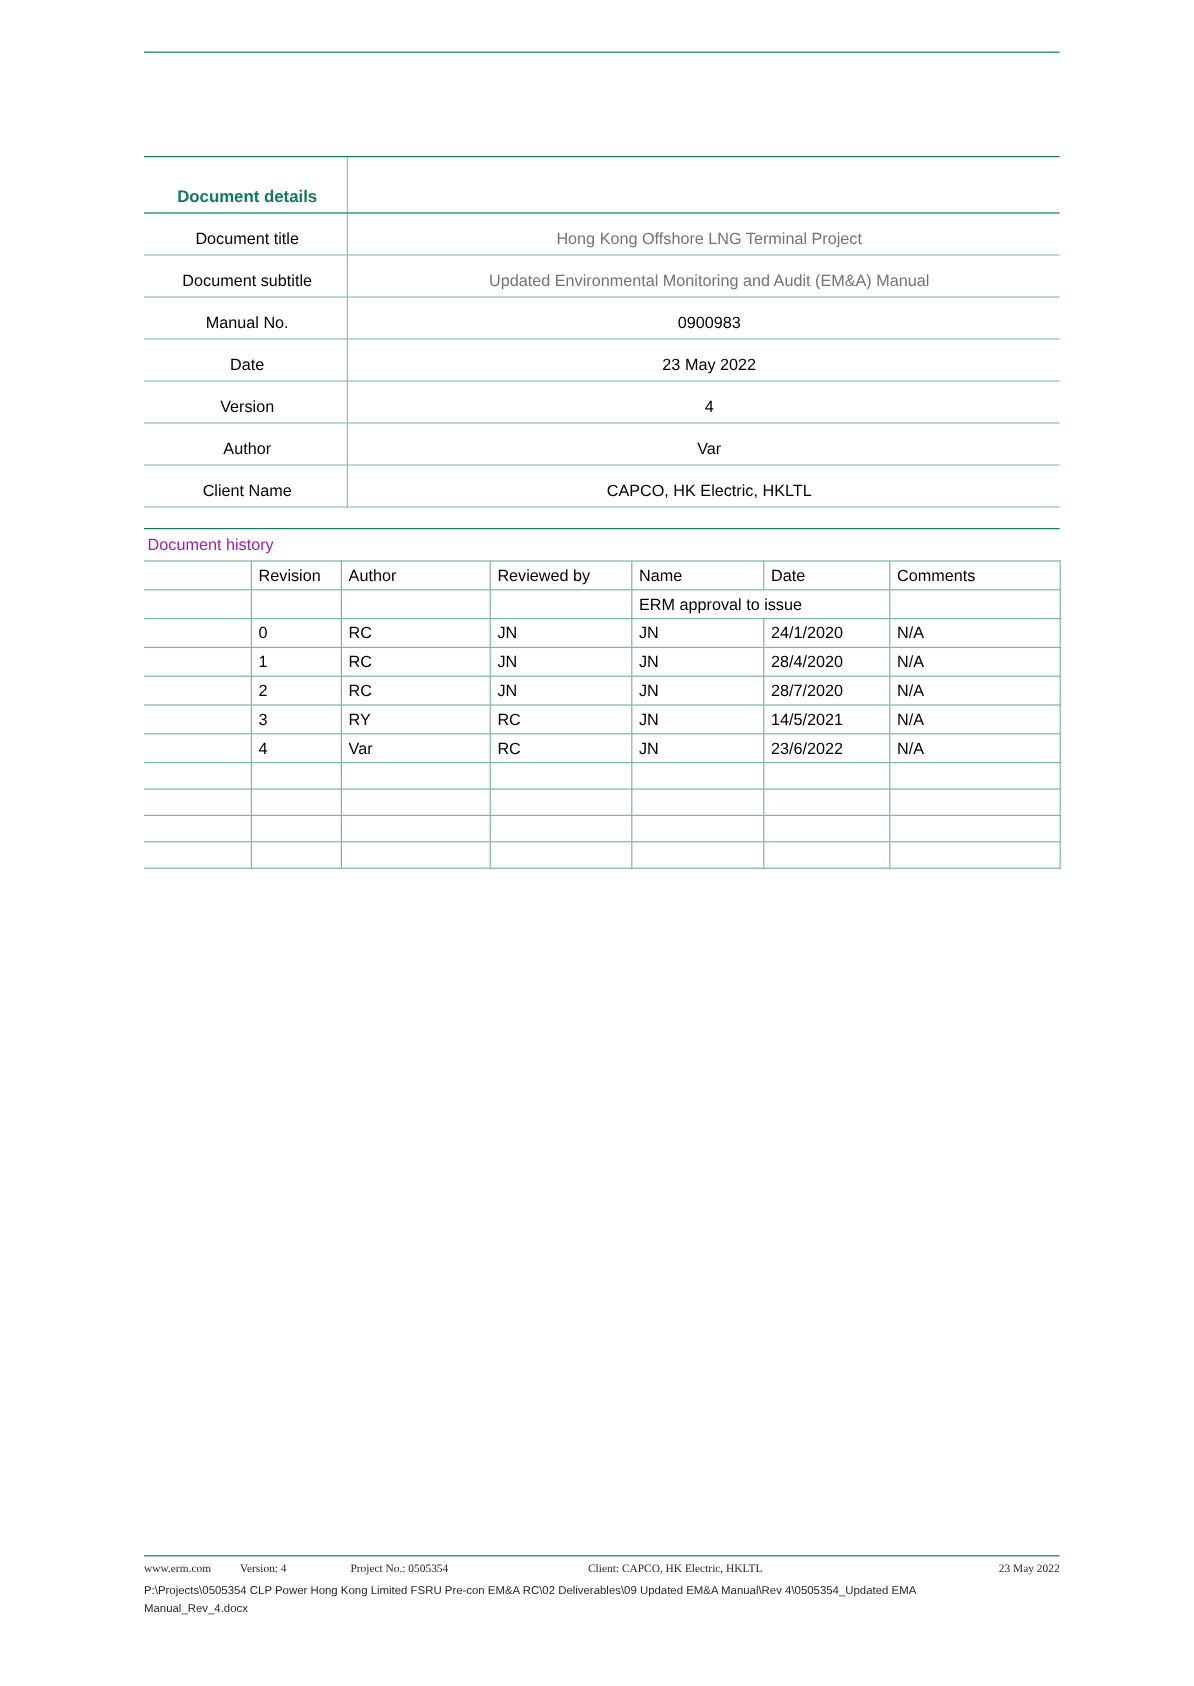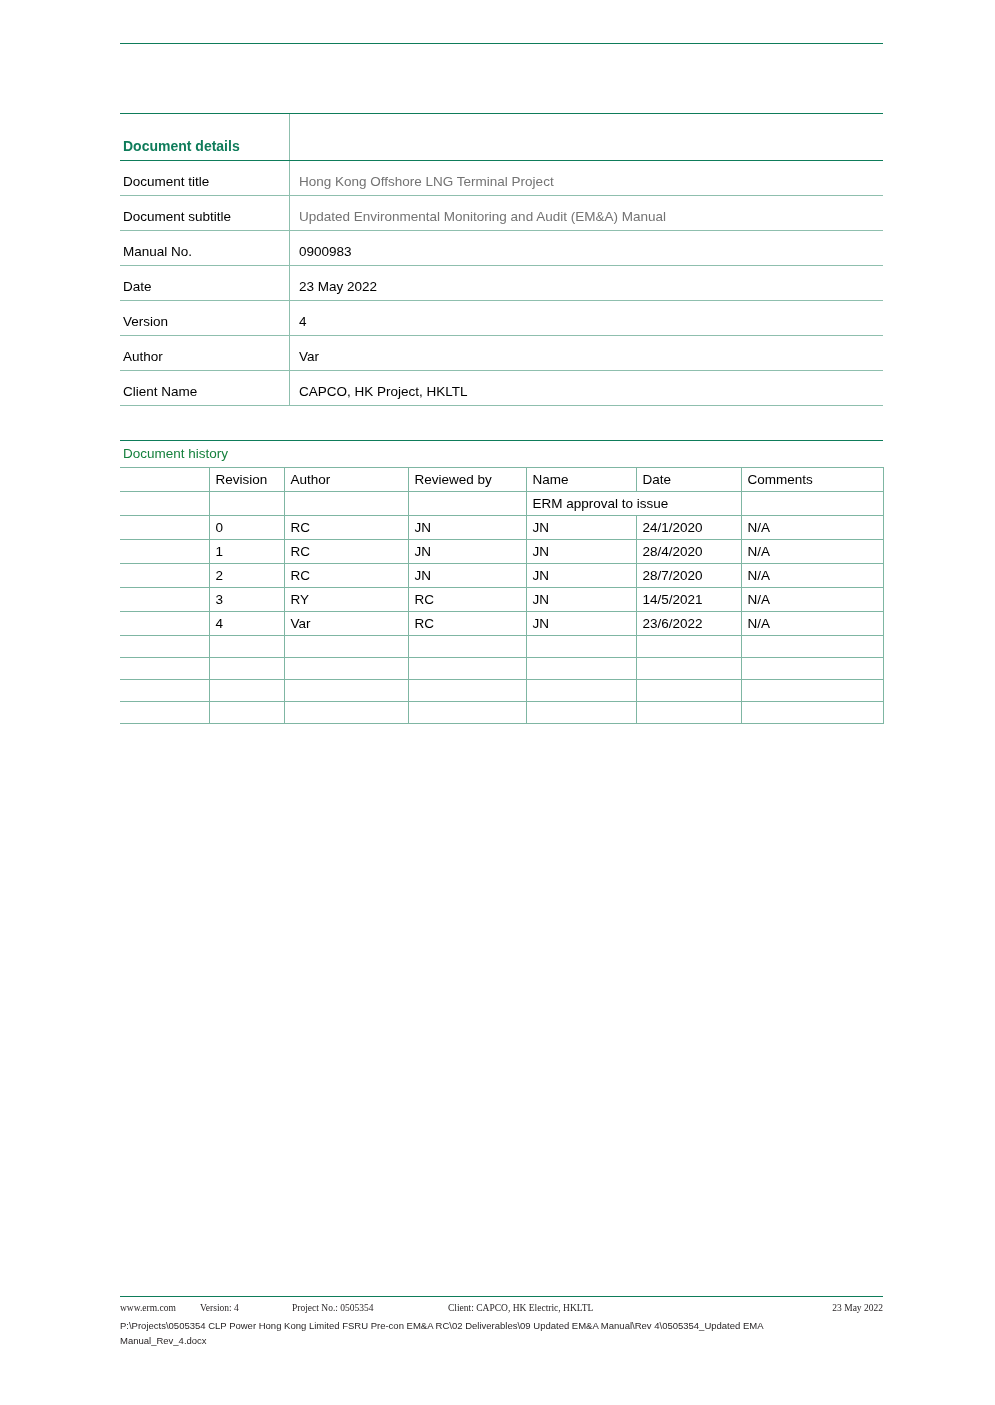--- a/index.html
+++ b/index.html
@@ -26,22 +26,23 @@
     top: 43px;
     width: 763px;
     height: 0;
     border-top: 1.5px solid #0e7c5a;
   }
 
   
   .details {
     position: absolute;
     left: 120px;
-    top: 113px;
+    top: 130px;
     width: 763px;
+    text-align: center;
   }
   .details-top-rule {
     border-top: 1.5px solid #0e7c5a;
     width: 100%;
     height: 0;
   }
   table.details-tbl {
     border-collapse: collapse;
     width: 100%;
     table-layout: fixed;
@@ -80,21 +81,21 @@
     left: 120px;
     top: 440px;
     width: 763px;
   }
   .history-top-rule {
     border-top: 1.5px solid #0e7c5a;
     width: 100%;
     height: 0;
   }
   .history-title {
-    color: #15803d;
+    color: #a21caf;
     font-size: 13.5px;
     padding: 5px 0 6px 3px;
   }
   table.hist-tbl {
     border-collapse: collapse;
     width: 100%;
     table-layout: fixed;
     border-top: 1.2px solid #0e7c5a;
   }
   table.hist-tbl td {
@@ -141,21 +142,21 @@
     font-size: 9.5px;
     color: #231f20;
     display: flex;
     align-items: baseline;
     font-family: Liberation Serif, serif;
   }
   .footer-row .seg { white-space: nowrap; }
   .f-www { width: 80px; }
   .f-ver { width: 92px; }
   .f-proj { width: 156px; }
-  .f-client { flex: 1; }
+  .f-client { flex: 1; margin-left: 42px; }
   .f-date { text-align: right; }
   .footer-path {
     font-size: 9.5px;
     color: #231f20;
     margin-top: 6px;
     line-height: 1.55;
     max-width: 700px;
   }
 </style>
 </head>
@@ -194,21 +195,21 @@
       <tr>
         <td class="label">Version</td>
         <td class="val">4</td>
       </tr>
       <tr>
         <td class="label">Author</td>
         <td class="val">Var</td>
       </tr>
       <tr>
         <td class="label">Client Name</td>
-        <td class="val">CAPCO, HK Project, HKLTL</td>
+        <td class="val">CAPCO, HK Electric, HKLTL</td>
       </tr>
     </tbody>
       </table>
   </div>
 
   <div class="history">
     <div class="history-top-rule"></div>
     <div class="history-title">Document history</div>
 
     <table class="hist-tbl">

